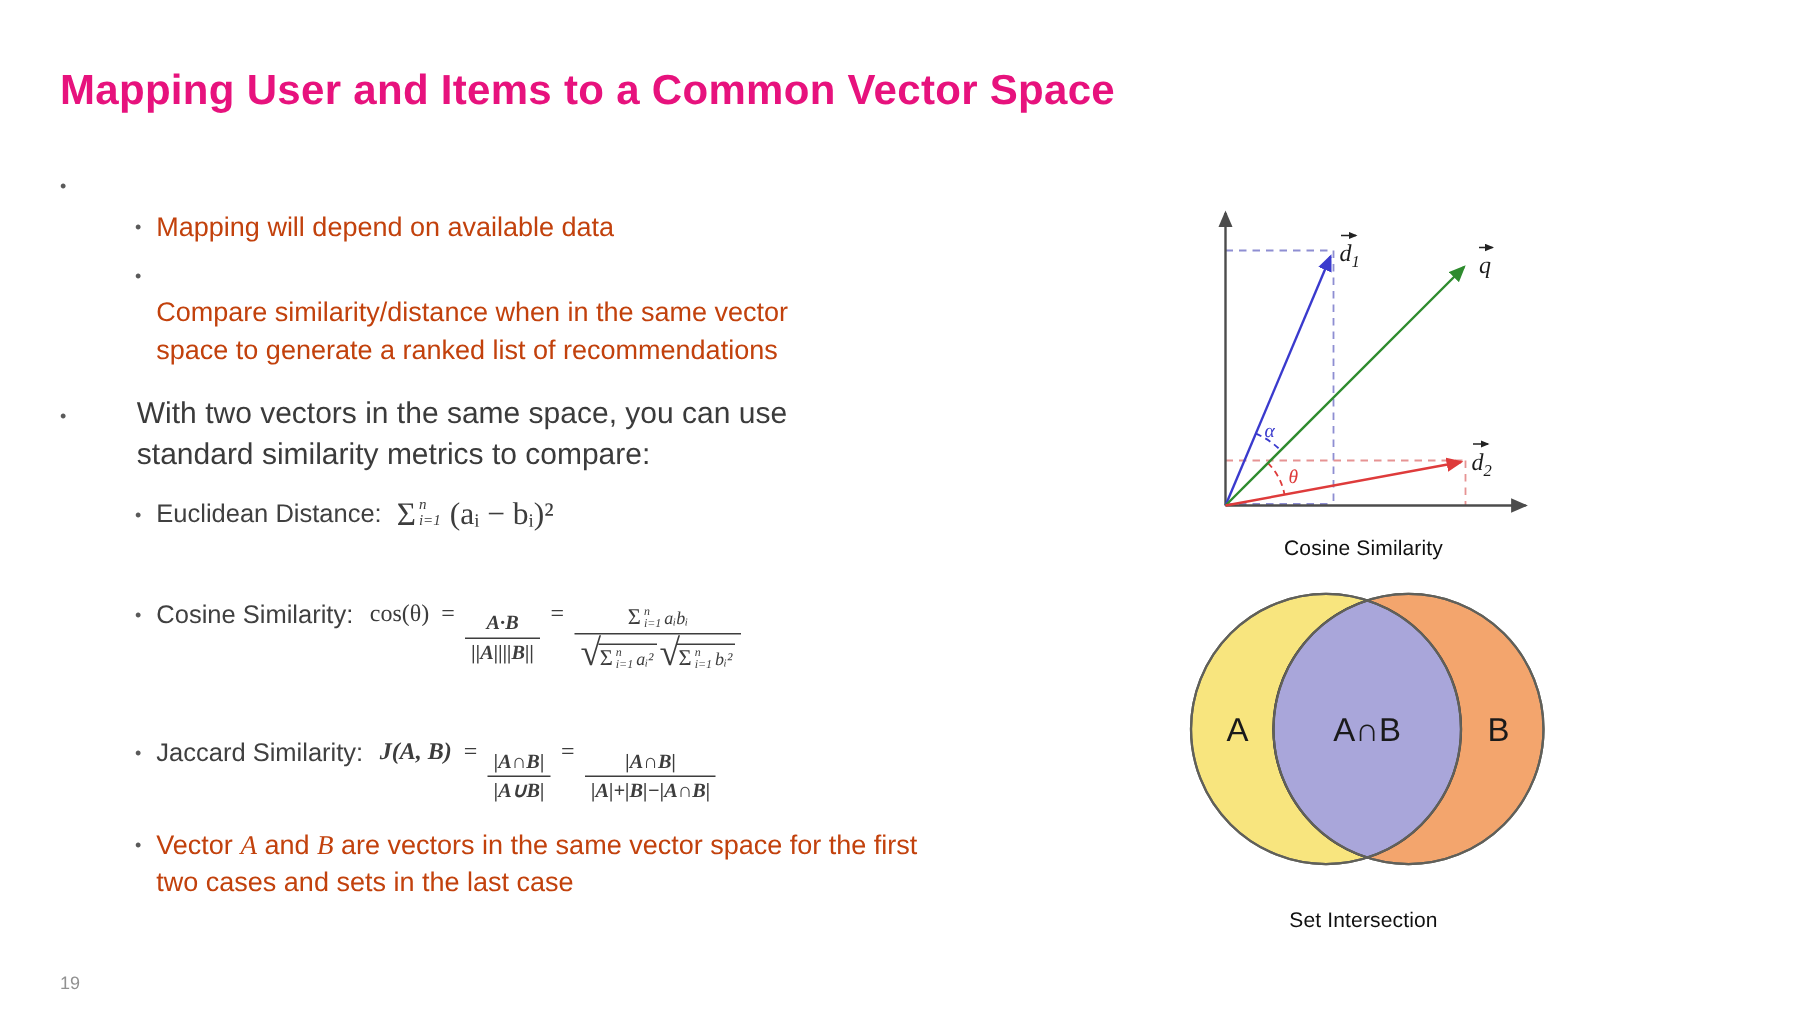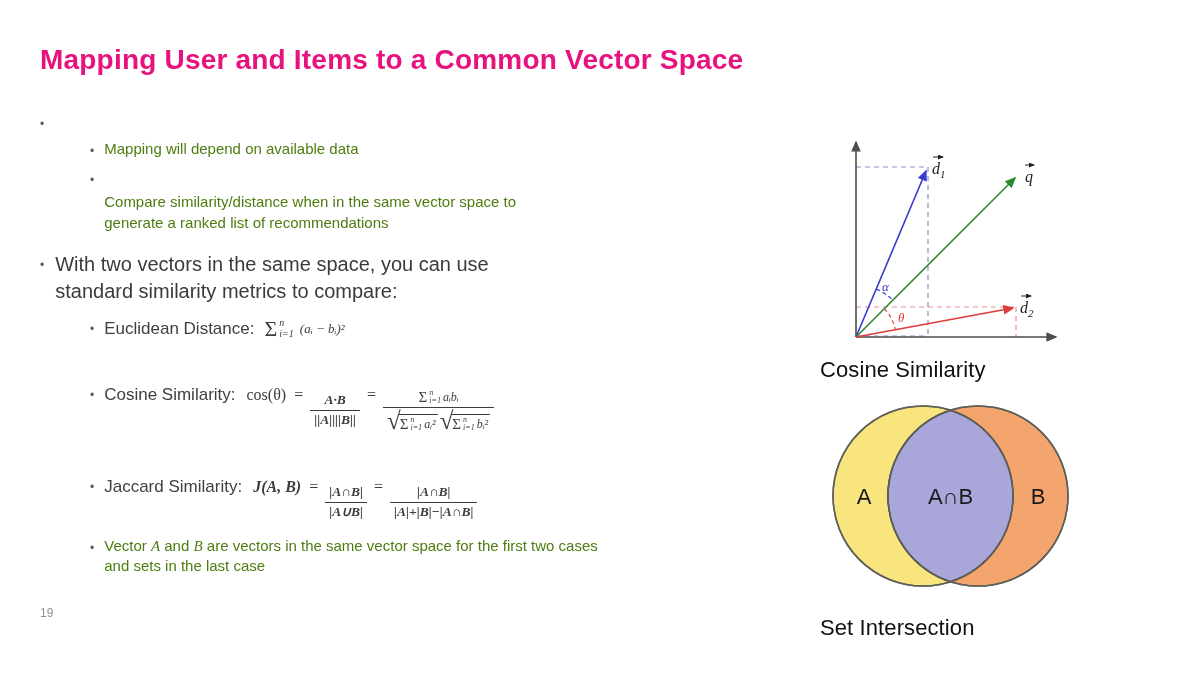--- a/index.html
+++ b/index.html
@@ -10,55 +10,55 @@
   }
   .title {
     position:absolute; left:40px; top:44px;
     font-size:28px; font-weight:bold; color:#e7127d; letter-spacing:0.2px;
   }
   .main { position:absolute; left:40px; top:110px; width:660px; }
 
   .l1 { display:flex; gap:11px; margin-bottom:6px; }
   .l1 .txt { font-size:20px; line-height:1.38; color:#3b3b3b; }
   .l2 { display:flex; gap:10px; margin-left:50px; margin-top:9px; }
-  .l2 .txt { font-size:15px; line-height:1.35; color:#4d7c0f; }
+  .l2 .txt { font-size:18px; line-height:1.35; color:#c2410c; }
   .dot { color:#5a5a5a; font-size:12px; line-height:1; padding-top:8px; flex:0 0 auto; }
   .l2 .dot { padding-top:6px; }
   .spacer { height:18px; }
 
   .frow { display:flex; gap:10px; margin-left:50px; align-items:center; }
   .frow .flabel { font-size:17px; color:#404040; white-space:nowrap; }
   .math { font-family:"Liberation Serif", serif; color:#3d3d3d; display:inline-flex; align-items:center; gap:6px; }
   .mi { font-style:italic; }
   .bi { font-style:italic; font-weight:bold; }
   .eq { font-size:16px; padding:0 1px; }
 
   .bigop { display:inline-flex; align-items:center; gap:2px; }
   .bigop .sg { font-size:22px; line-height:1; font-style:normal; }
   .bigop .lm { display:inline-flex; flex-direction:column; justify-content:center; line-height:1.05; text-align:left; }
   .bigop .lm .t, .bigop .lm .b { font-size:10px; font-style:italic; }
   .bigop.sm .sg { font-size:15px; }
   .bigop.sm .lm .t, .bigop.sm .lm .b { font-size:8px; }
 
-  .mbody { font-size:13px; font-style:italic; }
+  .mbody { font-size:21px; }
 
   .frac { display:inline-flex; flex-direction:column; align-items:center; vertical-align:middle;margin-top:32px; }
   .frac .num, .frac .den { padding:1px 4px; font-size:13.5px; line-height:1.25;
     display:inline-flex; align-items:center; justify-content:center; gap:2px; }
   .frac .den { border-top:1.3px solid #3d3d3d; }
 
   .sqrt { display:inline-flex; align-items:flex-end; }
   .sqrt .rsign { font-size:25px; line-height:0.95; font-style:normal; margin-right:-2px; }
   .sqrt .rad { border-top:1.3px solid #3d3d3d; padding:1px 2px 0 1px; display:inline-flex; align-items:center; gap:2px; }
   .tail { font-size:12px; font-style:italic; }
 
-  .pagenum { position:absolute; left:40px; top:606px; font-size:12px; color:#919191; }
-
-  .rightcol { position:absolute; left:820px; top:130px; width:256px; }
-  .figcaption { font-size:22px; color:#101010; margin-top:5px; letter-spacing:0.1px; }
+  .pagenum { position:absolute; left:40px; top:648px; font-size:12px; color:#919191; }
+
+  .rightcol { position:absolute; left:781px; top:130px; width:256px; }
+  .figcaption { text-align:center; font-size:14px; color:#101010; margin-top:5px; letter-spacing:0.1px; }
   .venncap { margin-top:24px; }
   svg { display:block; }
 </style>
 </head>
 <body>
 
 <div class="title">Mapping User and Items to a Common Vector Space</div>
 
 <div class="main">
 
@@ -73,21 +73,21 @@
 
   <div class="l2">
     <span class="dot">•</span>
     <div class="txt" style="width:434px;margin-top:24px;">Compare similarity/distance when in the same vector space to generate a ranked list of recommendations</div>
   </div>
 
   <div class="spacer"></div>
 
   <div class="l1">
     <span class="dot">•</span>
-    <div class="txt" style="width:512px;">With two vectors in the same space, you can use standard similarity metrics to compare:</div>
+    <div class="txt" style="width:512px;margin-left:36px;">With two vectors in the same space, you can use standard similarity metrics to compare:</div>
   </div>
 
   <div class="frow" style="margin-top:12px;">
     <span class="dot" style="padding-top:0;">•</span>
     <span class="flabel">Euclidean Distance:</span>
     <span class="math">
       <span class="bigop">
           <span class="sg">Σ</span>
           <span class="lm">
             <span class="t">n</span>

